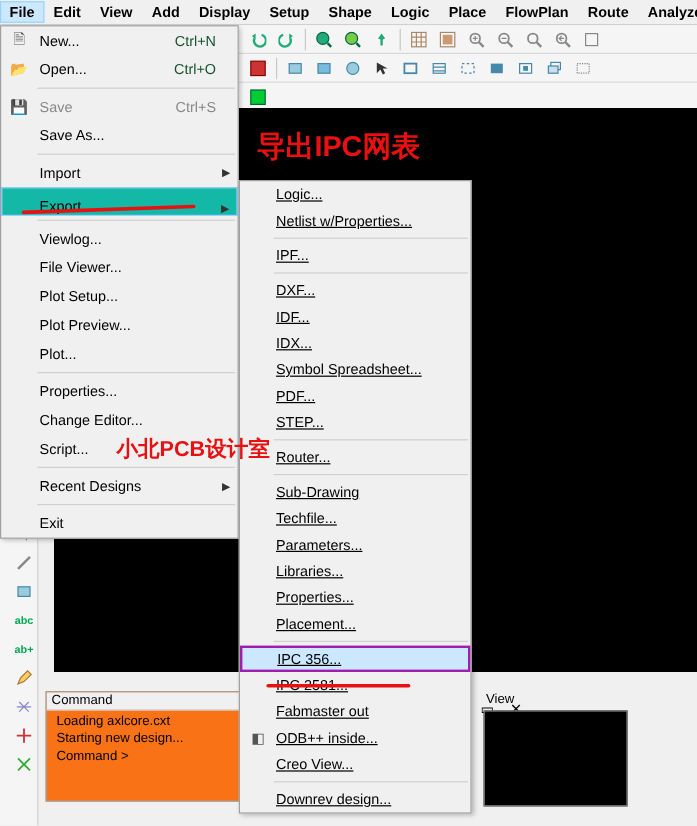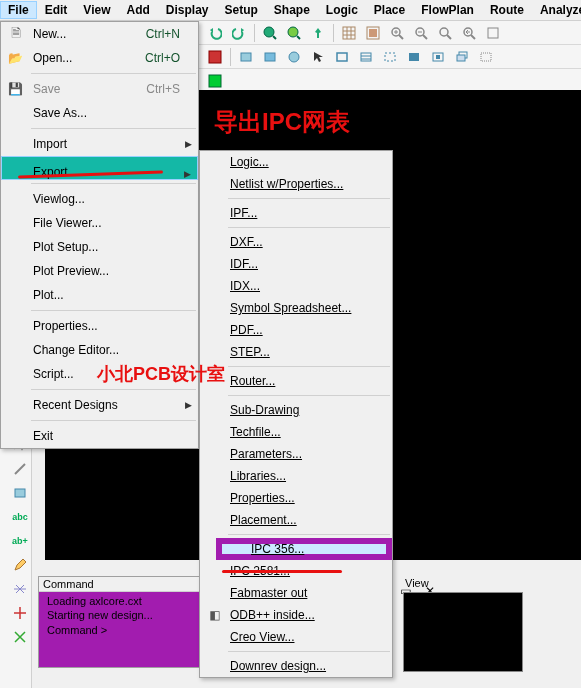--- a/index.html
+++ b/index.html
@@ -116,24 +116,23 @@
   .export-sub .mi .icon-slot {
     position: absolute;
     left: 4px;
     width: 22px;
     text-align: center;
     color: #555;
   }
   .export-sub .sep { height: 1px; background: #d0d0d0; margin: 3px 2px 3px 28px; }
   .export-sub .mi.highlight {
     background: #cce8ff;
-    border: 6px solid #a21caf;
+    border: 2px solid #a21caf;
     padding-left: 29px;
     padding-right: 11px;
-    margin-left: 16px;
   }
   .canvas-area {
     position: absolute;
     left: 199px;
     top: 90px;
     right: 0;
     height: 470px;
     background: #000;
   }
   .canvas-strip {
@@ -157,21 +156,21 @@
     align-items: flex-end;
     gap: 2px;
     padding-top: 4px;
   }
   .command-panel {
     position: absolute;
     left: 38px;
     top: 576px;
     width: 165px;
     height: 92px;
-    background: #a21caf;
+    background: #f97316;
     border: 1px solid #a0a0a0;
   }
   .command-panel .title {
     font-size: 11px;
     padding: 1px 4px;
     background: #f0f0f0;
     border-bottom: 1px solid #d0d0d0;
   }
   .command-panel .body {
     font-size: 11px;

